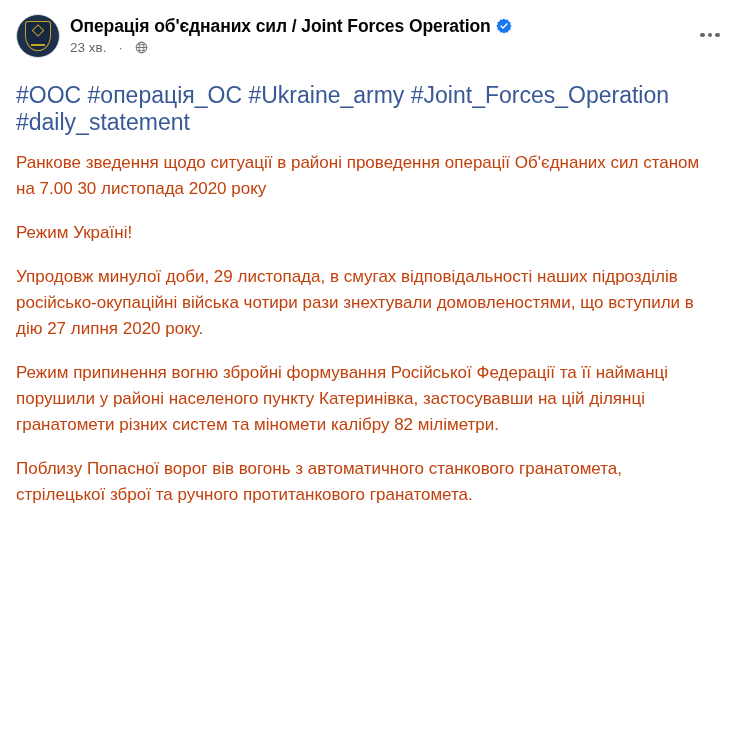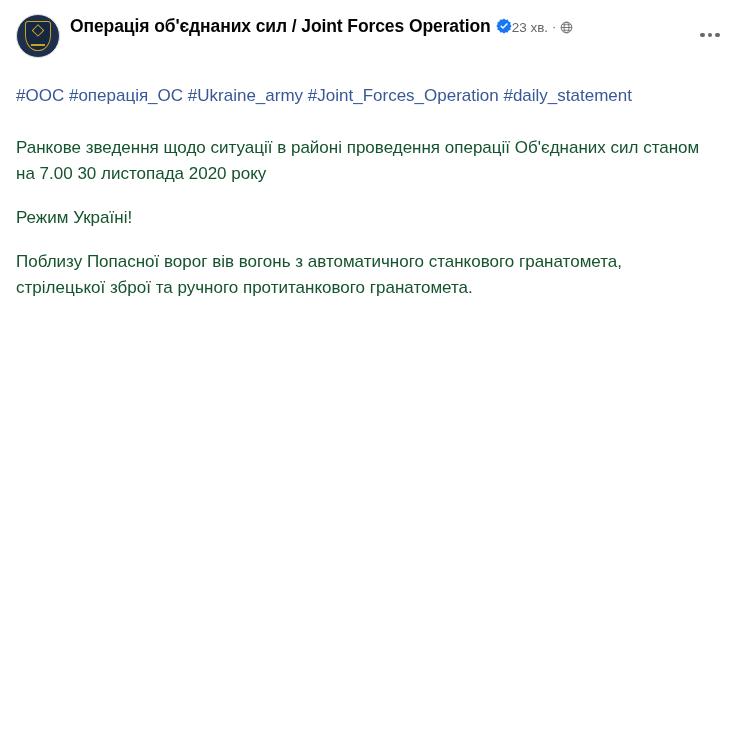--- a/index.html
+++ b/index.html
@@ -70,21 +70,21 @@
     bottom: 4px;
     transform: translateX(-50%);
     width: 14px;
     height: 2px;
     background: #c9a227;
   }
   .header-text {
     margin-left: 10px;
     padding-top: 1px;
     display: flex;
-    flex-direction: row;
+    flex-direction: column;
     justify-content: center;
   }
   .page-name-row {
     display: flex;
     align-items: center;
     gap: 5px;
   }
   .page-name {
     font-size: 17.5px;
     font-weight: bold;
@@ -94,21 +94,21 @@
   }
   .verified {
     width: 16px;
     height: 16px;
     flex: 0 0 16px;
     display: block;
   }
   .meta-row {
     display: flex;
     align-items: center;
-    gap: 4px;
+    gap: 12px;
     margin-top: 2px;
     color: #65676b;
     font-size: 13.5px;
     line-height: 17px;
   }
   .meta-dot {
     font-size: 13px;
     color: #65676b;
     line-height: 14px;
   }
@@ -139,36 +139,36 @@
   }
   
   .post-body {
     margin-top: 16px;
     font-size: 17px;
     line-height: 25px;
     color: #050505;
   }
   .hashtags {
     color: #385898;
-    font-size: 17px;
+    font-size: 23px;
     line-height: 27px;
-    margin-bottom: 26px;
+    margin-bottom: 14px;
     max-width: 660px;
   }
   .hashtags a {
     color: #385898;
     text-decoration: none;
     cursor: pointer;
   }
   .para {
     margin: 0 0 18px 0;
     max-width: 690px;
     font-size: 17px;
     line-height: 26px;
-    color: #14532d;
+    color: #c2410c;
   }
   .para:last-child {
     margin-bottom: 8px;
   }
 </style>
 </head>
 <body>
 
 <div class="post">
 
@@ -215,15 +215,17 @@
       <span> </span>
       <a href="#">#Ukraine_army</a>
       <span> </span>
       <a href="#">#Joint_Forces_Operation</a>
       <span> </span>
       <a href="#">#daily_statement</a>
     </div>
 
     <p class="para">Ранкове зведення щодо ситуації в районі проведення операції Об'єднаних сил станом на 7.00 30 листопада 2020 року</p>
     <p class="para">Режим Україні!</p>
+    <p class="para">Упродовж минулої доби, 29 листопада, в смугах відповідальності наших підрозділів російсько-окупаційні війська чотири рази знехтували домовленостями, що вступили в дію 27 липня 2020 року.</p>
+    <p class="para">Режим припинення вогню збройні формування Російської Федерації та її найманці порушили у районі населеного пункту Катеринівка, застосувавши на цій ділянці гранатомети різних систем та міномети калібру 82 міліметри.</p>
     <p class="para">Поблизу Попасної ворог вів вогонь з автоматичного станкового гранатомета, стрілецької зброї та ручного протитанкового гранатомета.</p>
   </div>
 </div>
 
 </body></html>

